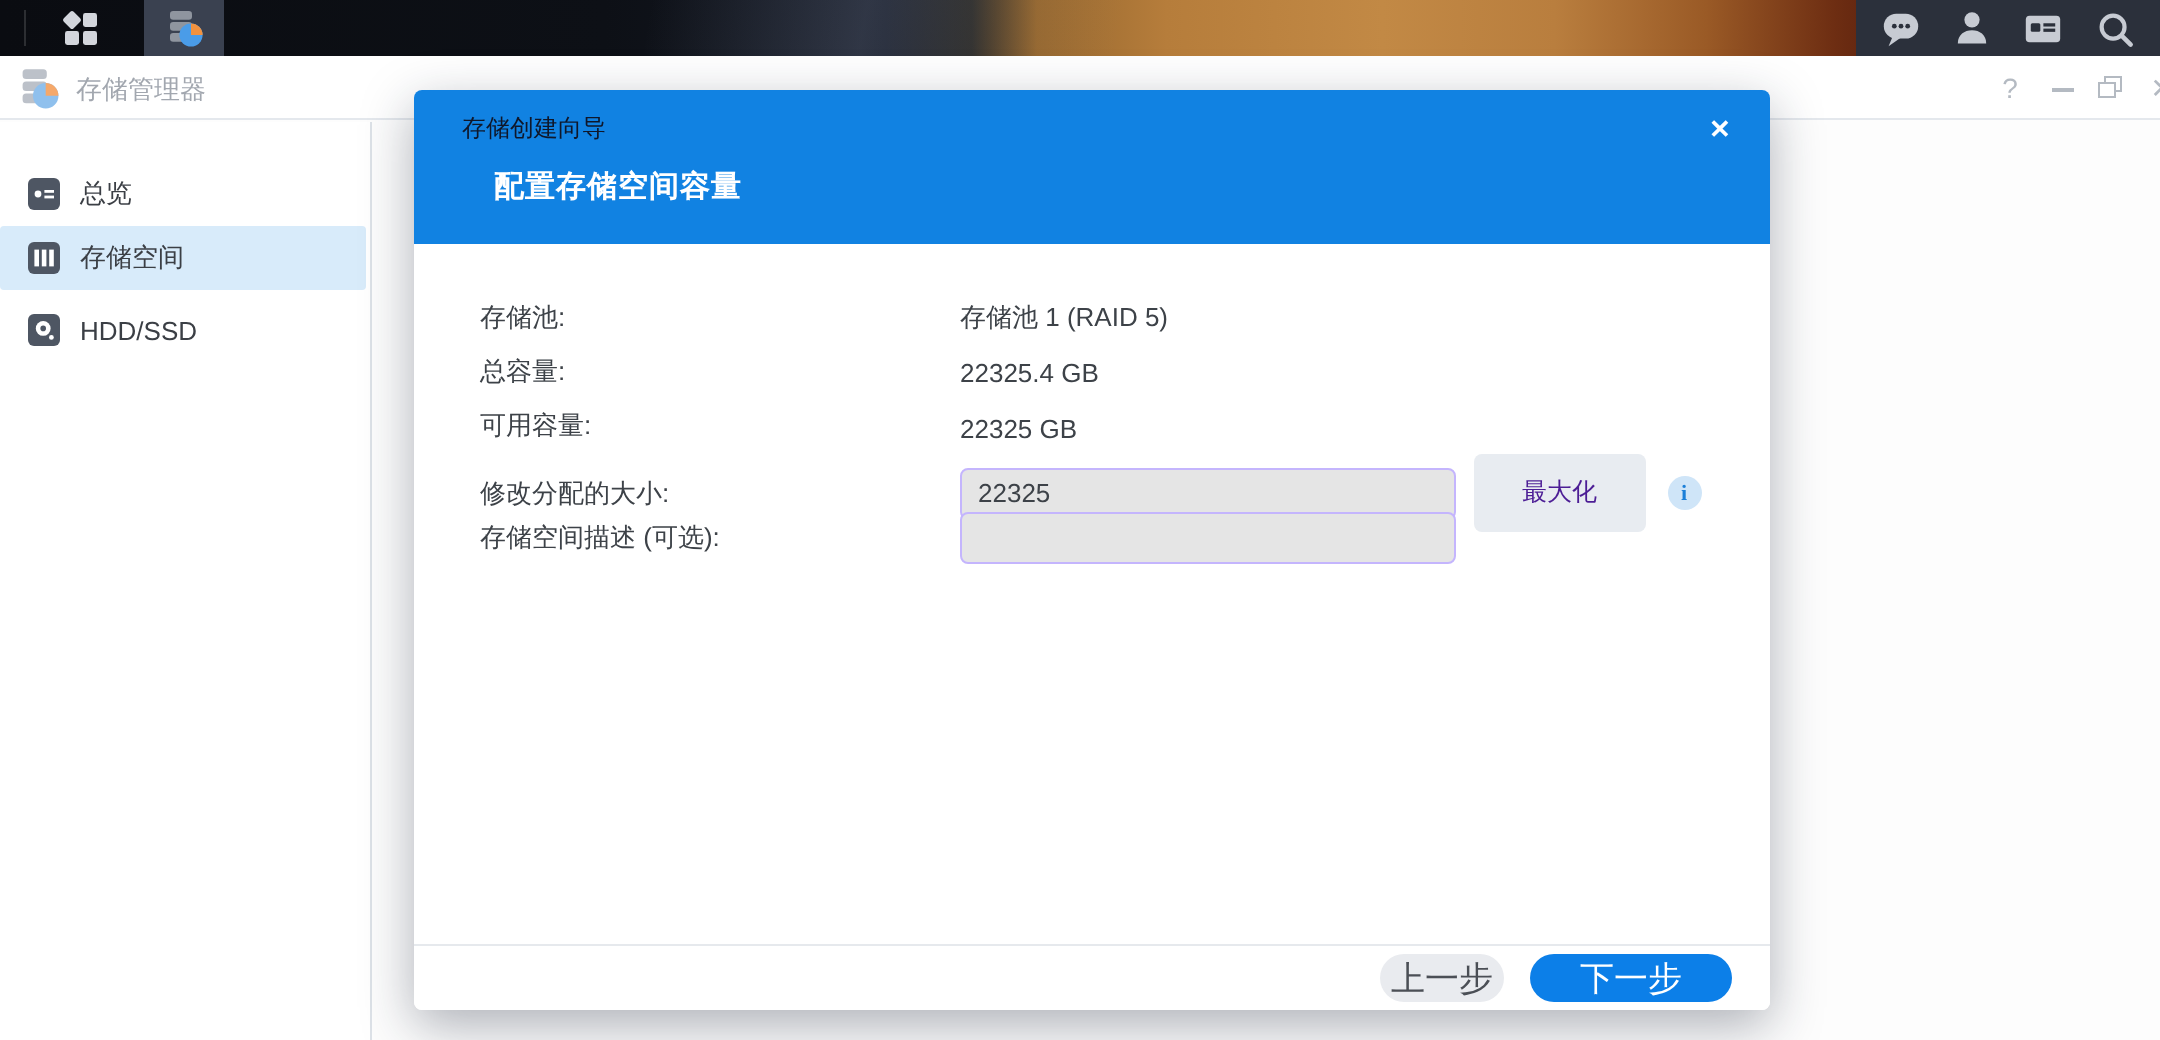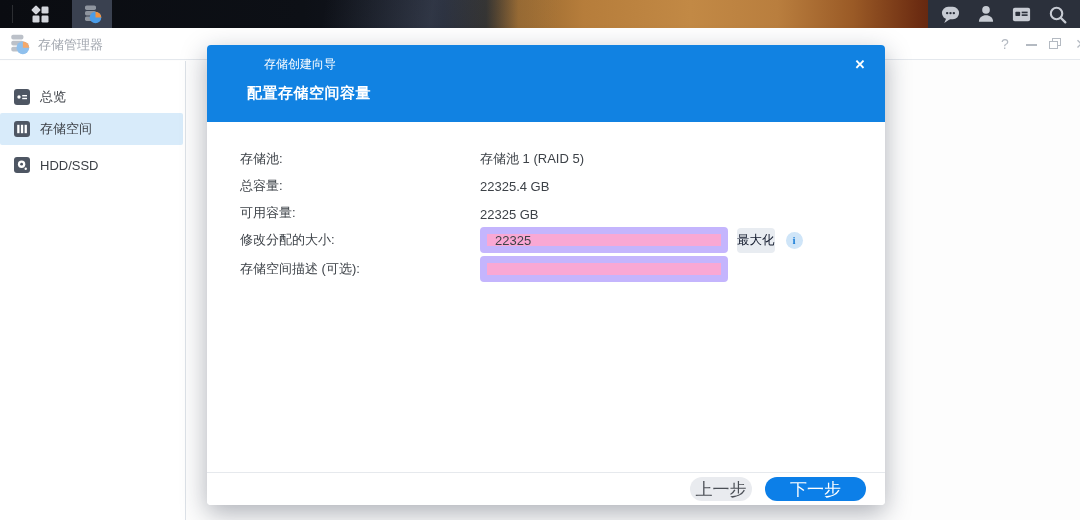--- a/index.html
+++ b/index.html
@@ -59,35 +59,35 @@
   .side-item.selected { background:#d8ebfa; }
   .side-icon { width:16px; height:16px; border-radius:3px; background:#4e5663; margin-right:10px; flex:0 0 16px; position:relative; }
 
   
   .dialog {
     position:absolute; left:207px; top:45px; width:678px; height:460px;
     background:#ffffff; border-radius:4px; overflow:hidden;
     box-shadow:0 8px 26px rgba(25,35,55,0.35); z-index:10;
   }
   .dlg-header { position:absolute; left:0; top:0; width:678px; height:77px; background:#1182e2; }
-  .dlg-title { position:absolute; left:24px; top:11px; font-size:12px; color:#ffffff;margin-left:33px; }
+  .dlg-title { position:absolute; left:24px; top:11px; font-size:12px; color:#0f172a; }
   .dlg-heading { position:absolute; left:40px; top:39px; font-size:15px; font-weight:bold; color:#ffffff; letter-spacing:0.5px;text-align:right; }
   .dlg-close { position:absolute; right:14px; top:8px; width:22px; height:22px; border:none; background:transparent; color:#ffffff; font-size:13px; font-weight:bold; cursor:pointer; }
 
   .dlg-row { position:absolute; left:33px; right:28px; display:flex; align-items:center; font-size:13px; color:#3d4248; }
   .dlg-label { width:240px; flex:0 0 240px; }
   .dlg-value { }
   .dlg-input {
-    width:248px; height:26px; border:7px solid #c4b5fd; border-radius:4px;
+    width:248px; height:26px; border:1px solid #c4b5fd; border-radius:4px;
     padding:0 8px; font-size:13px; color:#3d4248; outline:none;
-    font-family:"Liberation Sans", sans-serif; background:#f9a8d4;
+    font-family:"Liberation Sans", sans-serif; background:#e5e5e5;
   }
   .max-btn {
-    margin-left:9px; height:25px; padding:0 0; border:none; border-radius:4px;
-    background:#e8ecf1; color:#0f172a; font-size:12.5px; cursor:pointer;
+    margin-left:9px; height:39px; padding:0 24px; border:none; border-radius:4px;
+    background:#e8ecf1; color:#4c1d95; font-size:12.5px; cursor:pointer;
     font-family:"Liberation Sans", sans-serif;
   }
   .info-badge {
     margin-left:11px; width:17px; height:17px; border-radius:50%;
     background:#cfe5f8; color:#1b7fd8; font-size:11px; font-weight:bold;
     display:flex; align-items:center; justify-content:center; cursor:pointer;
     font-family:"Liberation Serif", serif;
   }
 
   .dlg-footer {

